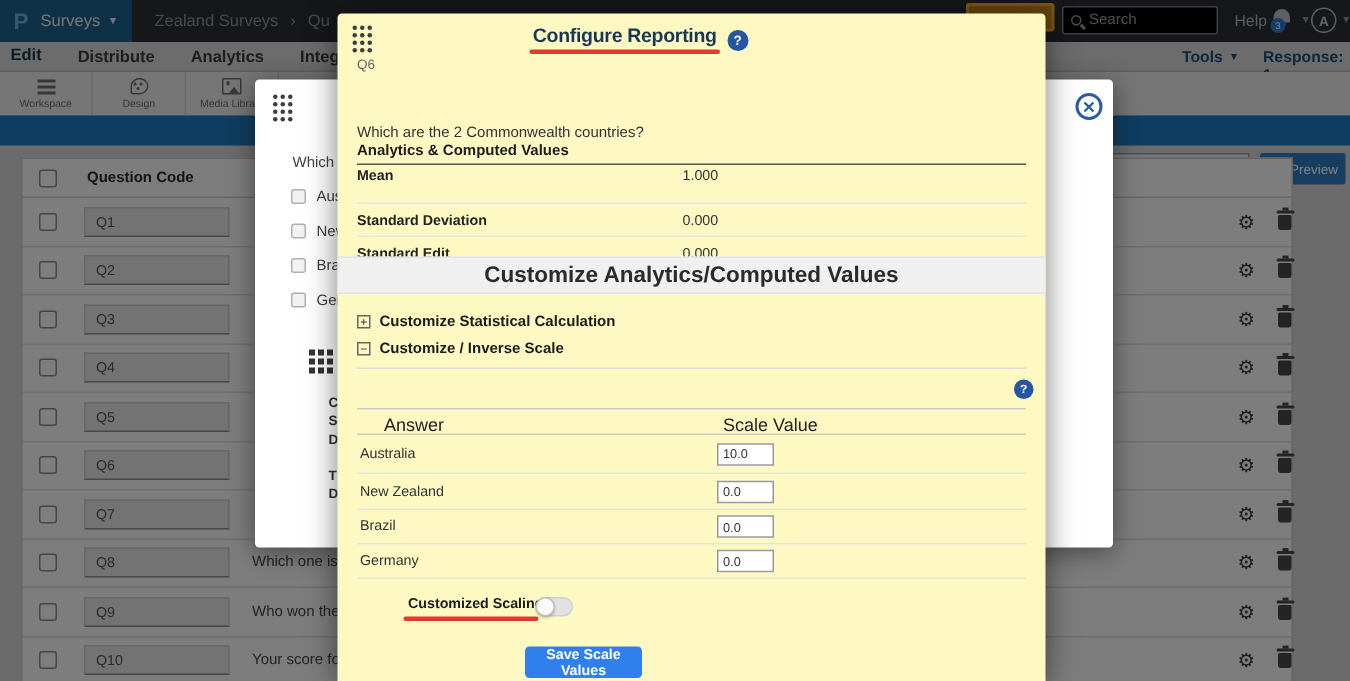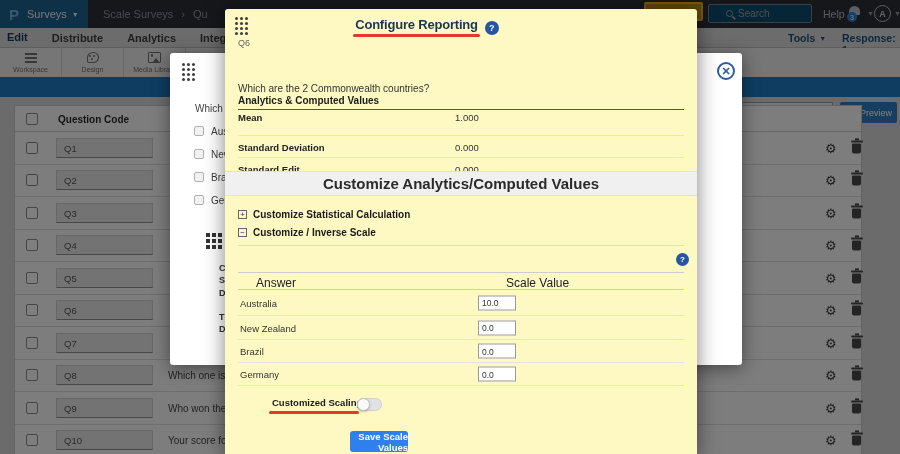--- a/index.html
+++ b/index.html
@@ -8,21 +8,21 @@
 
   
   .bg { position:absolute; inset:0; z-index:1; }
   .app-header { position:absolute; top:0; left:0; right:0; height:28px; background:#2a2f36; }
   .logo-block { position:absolute; left:0; top:0; width:88px; height:28px; background:#1d628f; display:flex; align-items:center; padding-left:9px; gap:8px; }
   .logo-p { color:#6fb3e0; font-size:15px; font-weight:bold; }
   .product-menu { color:#e8edf2; font-size:11px; display:flex; align-items:center; gap:5px; }
   .chev { font-size:7px; line-height:1; }
   .breadcrumb { position:absolute; left:103px; top:8px; font-size:11px; color:#8d959d; display:flex; gap:8px; }
   .upgrade-btn { position:absolute; left:644px; top:2px; width:59px; height:19px; background:#c98a10; border:2px solid #f5ad33; border-radius:2px; }
-  .search-box { position:absolute; left:708px; top:4px; width:104px; height:19px; background:#0c4a6e; border:1px solid #787f86; border-radius:2px; display:flex; align-items:center; gap:5px; padding-left:17px; }
+  .search-box { position:absolute; left:708px; top:4px; width:104px; height:19px; background:#000000; border:1px solid #787f86; border-radius:2px; display:flex; align-items:center; gap:5px; padding-left:5px; }
   .mag { width:7px; height:7px; border:1.5px solid #9aa0a6; border-radius:50%; position:relative; flex:0 0 auto; }
   .mag::after { content:""; position:absolute; top:6px; left:5px; width:4px; height:1.5px; background:#9aa0a6; transform:rotate(45deg); }
   .search-ph { color:#9aa0a6; font-size:10px; }
   .help-link { position:absolute; left:823px; top:8px; color:#b5bac0; font-size:10.5px; }
   .bell-wrap { position:absolute; left:849px; top:6px; width:14px; height:14px; }
   .bell { width:11px; height:9px; background:#b9bfc6; border-radius:6px 6px 1px 1px; }
   .bell::after { content:""; position:absolute; top:9px; left:3.5px; width:4px; height:3px; background:#b9bfc6; border-radius:50%; }
   .badge { position:absolute; left:-2px; top:6px; width:10px; height:10px; border-radius:50%; background:#2e7cd0; color:#fff; font-size:6.5px; display:flex; align-items:center; justify-content:center; }
   .chev-dark { position:absolute; top:10px; color:#8d949b; font-size:7px; }
   .avatar { position:absolute; left:874px; top:5px; width:17px; height:17px; border:1.5px solid #b8bec5; border-radius:50%; color:#c6ccd2; font-size:9px; font-weight:bold; display:flex; align-items:center; justify-content:center; }
@@ -103,39 +103,39 @@
   .fd-help2 { position:absolute; left:451px; top:244px; width:13px; height:13px; font-size:8px; }
   .scale-hdr { position:absolute; left:13px; top:263px; width:446px; height:18px; border-top:1px solid #ccc; border-bottom:1px solid #ccc; }
   .scale-hdr span { position:absolute; top:3px; font-size:12px; font-weight:normal; color:#222;margin-left:16px; }
   .scale-row { position:absolute; left:13px; width:446px; border-bottom:1px solid #e3e3e3; }
   .scale-answer { position:absolute; left:2px; top:50%; transform:translateY(-50%); font-size:9.5px; color:#333; }
   .scale-input { position:absolute; left:240px; top:50%; transform:translateY(-50%); width:38px; height:15px; border:1px solid #999; font-size:8.5px; color:#333; padding:0 3px; font-family:"Liberation Sans", sans-serif; background:#fff; }
   .fd-cs-label { position:absolute; left:47px; top:388px; font-size:9.5px; font-weight:bold; color:#1b1b1b; }
   .fd-cs-underline { position:absolute; left:44px; top:402px; width:90px; height:3px; background:#e4392b; border-radius:2px; }
   .toggle { position:absolute; left:132px; top:389px; width:25px; height:13px; border-radius:7px; background:#e2e2e2; border:1px solid #cfcfcf; }
   .knob { position:absolute; left:-1px; top:-1px; width:13px; height:13px; border-radius:50%; background:#fafafa; border:1px solid #c0c0c0; box-shadow:0 1px 2px rgba(0,0,0,0.25); }
-  .save-btn { position:absolute; left:125px; top:422px; width:58px; height:21px; background:#2f80ed; border:none; border-radius:3px; color:#fff; font-size:9.5px; font-weight:bold; font-family:"Liberation Sans", sans-serif;text-align:right; }
+  .save-btn { position:absolute; left:125px; top:422px; width:78px; height:21px; background:#2f80ed; border:none; border-radius:3px; color:#fff; font-size:9.5px; font-weight:bold; font-family:"Liberation Sans", sans-serif; }
 </style>
 </head>
 <body>
 
 <div class="page">
 
   <div class="bg">
 
     <div class="app-header">
       <div class="logo-block">
         <span class="logo-p">P</span>
         <span class="product-menu">
           <span>Surveys</span>
           <span class="chev">▼</span>
         </span>
       </div>
       <div class="breadcrumb">
-        <span>Scale Surveys</span>
+        <span>Zealand Surveys</span>
         <span>›</span>
         <span>Qu</span>
       </div>
       <div class="upgrade-btn"></div>
       <div class="search-box">
         <span class="mag"></span>
         <span class="search-ph">Search</span>
       </div>
       <span class="help-link">Help</span>
       <div class="bell-wrap">
@@ -326,21 +326,21 @@
     </div>
     <div class="fd-section" style="top:218px;">
       <span class="sq">−</span>
       <span class="sec-label">Customize / Inverse Scale</span>
     </div>
     <div class="fd-line" style="top:236px;"></div>
     <span class="help-circle fd-help2">?</span>
 
     <div class="scale-hdr">
       <span style="left:2px;">Answer</span>
-      <span style="left:252px;">Scale Value</span>
+      <span style="left:228px;">Scale Value</span>
     </div>
     <div class="scale-row" style="top:281px; height:26px;">
       <span class="scale-answer">Australia</span>
       <input class="scale-input" value="10.0" style="">
     </div>
     <div class="scale-row" style="top:307px; height:24px;">
       <span class="scale-answer">New Zealand</span>
       <input class="scale-input" value="0.0" style="">
     </div>
     <div class="scale-row" style="top:331px; height:23px;">

